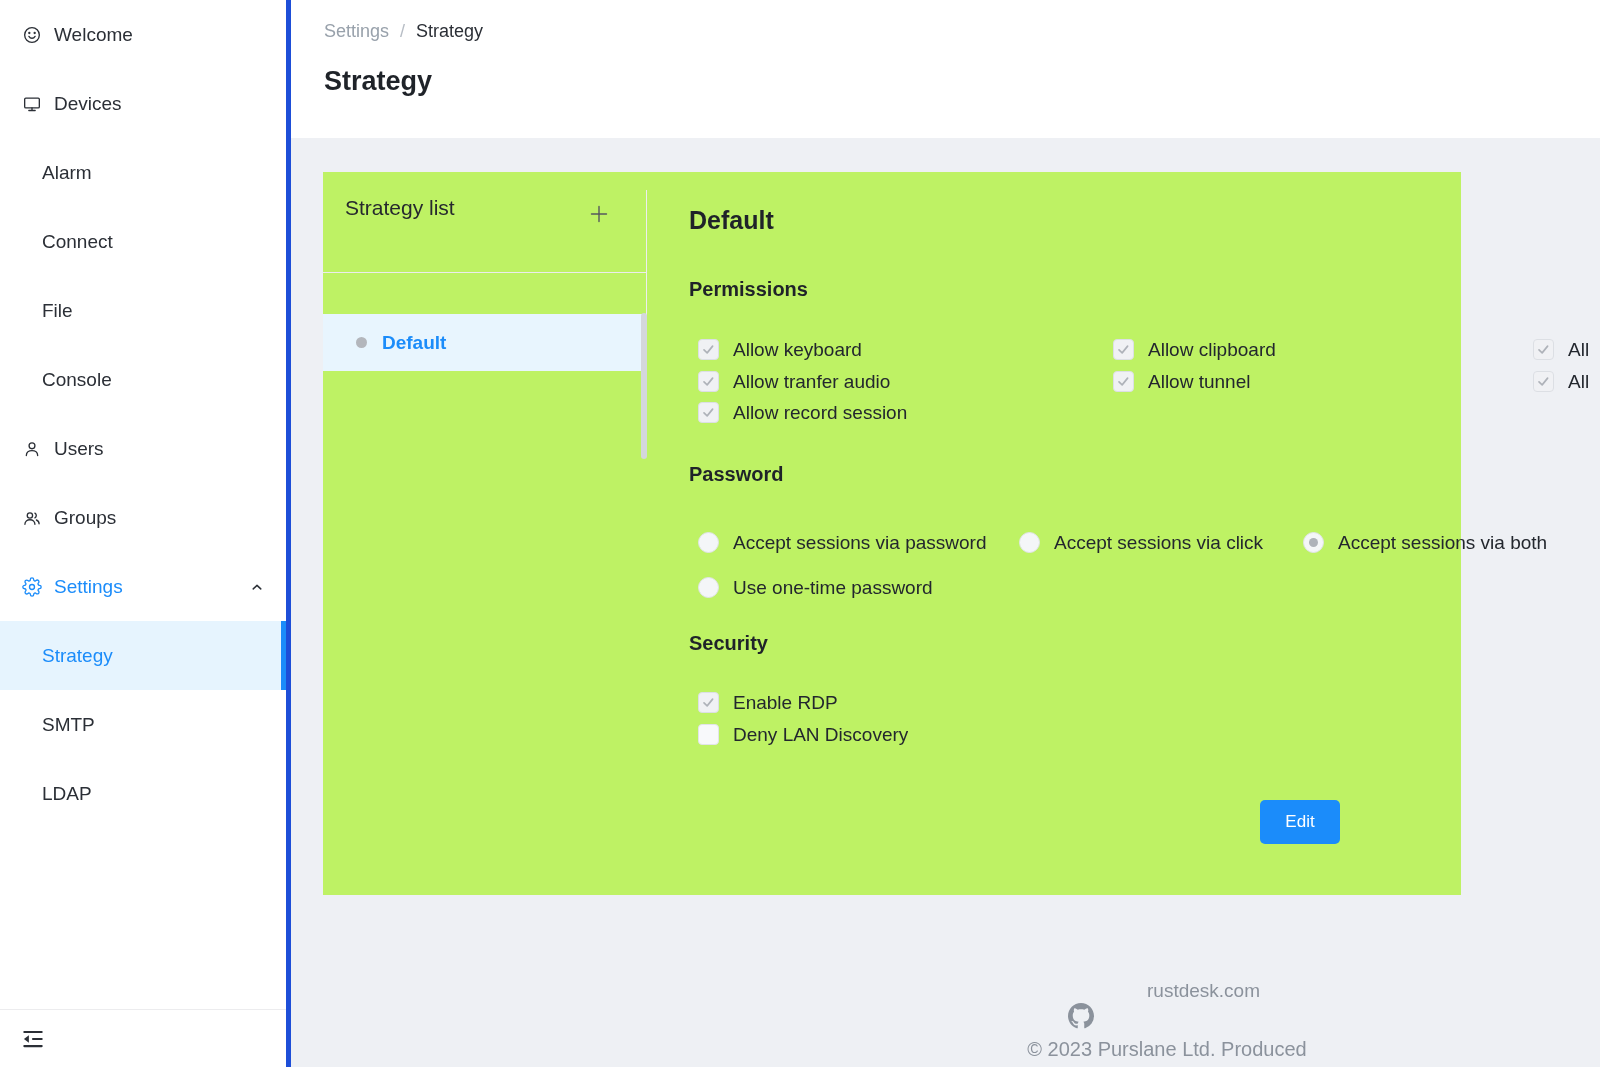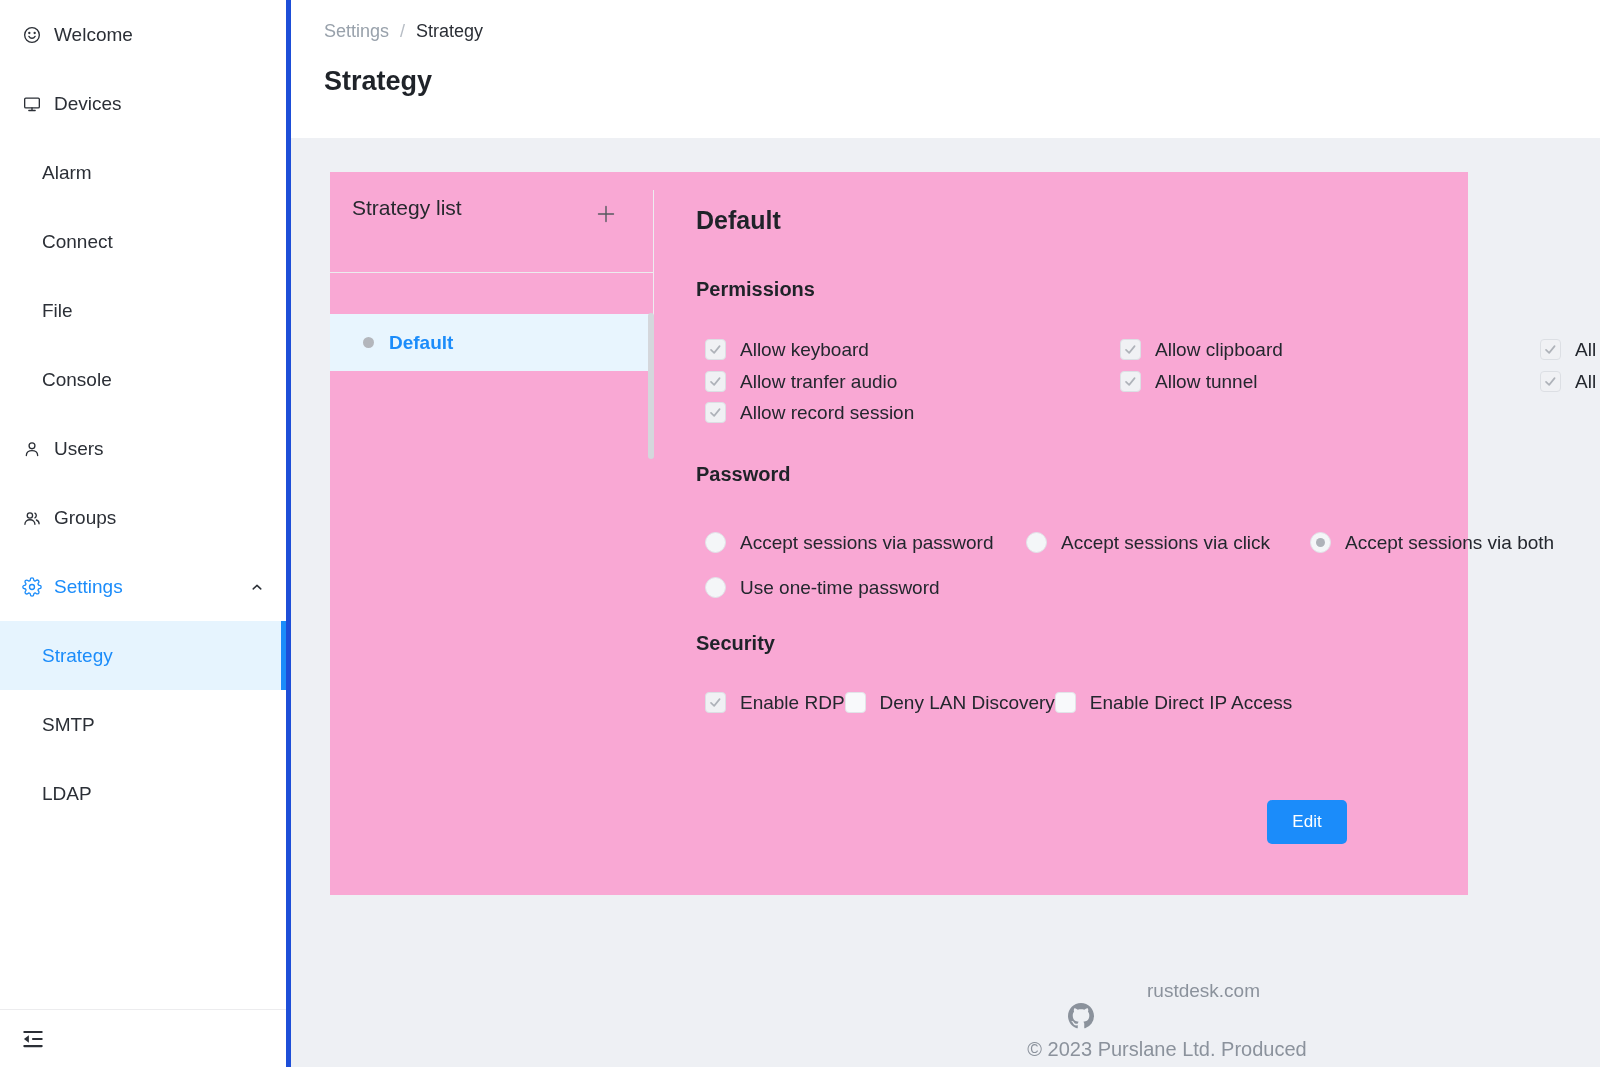--- a/index.html
+++ b/index.html
@@ -24,42 +24,42 @@
   .fold-btn{width:26px;height:26px;background:none;border:none;padding:0;cursor:pointer}
   
   .main{position:absolute;left:291px;top:0;right:0;height:1067px}
   .page-header{position:absolute;left:0;top:0;right:0;height:138px;background:#fff}
   .breadcrumb{position:absolute;left:33px;top:21px;font-size:18px;display:flex;gap:11px;align-items:center}
   .bc-parent{color:#98a1ab;cursor:pointer}
   .bc-sep{color:#b7bdc5}
   .bc-cur{color:#2b2f36}
   .page-title{position:absolute;left:33px;top:66px;margin:0;font-size:27px;font-weight:700;color:#1f2329}
   .content{position:absolute;left:0;top:138px;right:0;bottom:0;background:#eef0f4}
-  .card{position:absolute;left:39px;top:34px;width:1138px;height:723px;background:#f9a8d4}
+  .card{position:absolute;left:32px;top:34px;width:1138px;height:723px;background:#bef264}
   .card *{box-sizing:border-box}
   .abs{position:absolute}
   
   .sl-title{left:22px;top:24px;font-size:21px;font-weight:500;color:#26292e}
   .add-btn{left:261px;top:27px;width:30px;height:30px;background:none;border:none;padding:3px;cursor:pointer}
   .sl-divider{left:0;top:100px;width:324px;height:1px;background:#ececee}
   .sl-row{left:0;top:142px;width:320px;height:57px;background:#e8f5fe;display:flex;align-items:center;cursor:pointer}
   .sl-dot{width:11px;height:11px;border-radius:50%;background:#b3b6bc;margin-left:33px;flex:0 0 auto}
   .sl-name{margin-left:15px;font-size:19px;font-weight:700;color:#1b8cfa}
   .sl-track{left:323px;top:18px;width:1px;height:266px;background:#ededf0}
   .sl-thumb{left:318px;top:141px;width:6px;height:146px;border-radius:3px;background:#d4d7dc;cursor:pointer}
   
   .d-title{left:366px;top:34px;font-size:25px;font-weight:600;color:#1f2329}
   .sec-title{font-size:20px;font-weight:600;color:#1f2329}
   .t-perm{left:366px;top:106px}
   .t-pass{left:366px;top:291px}
   .t-sec{left:366px;top:460px}
   .perm-grid{left:375px;top:167px;width:895px;display:grid;grid-template-columns:415px 420px 1fr}
   .pw-row1{left:375px;top:360px;width:895px;display:grid;grid-template-columns:321px 284px 1fr}
   .pw-row2{left:375px;top:405px;width:895px;display:grid;grid-template-columns:265px 289px 1fr}
-  .sec-list{left:375px;top:520px;display:flex;}
+  .sec-list{left:375px;top:520px;display:flex;flex-direction:column}
   .opt{height:31.5px;display:flex;overflow:hidden}
   .pw-row1 .opt,.pw-row2 .opt{height:32px}
   .opt .lab{margin-left:14px;font-size:19px;white-space:nowrap;color:#23272e}
   .cb{width:21px;height:21px;border-radius:4px;border:1px solid #e2e4e9;background:#f8f9fb;flex:0 0 auto;display:flex;align-items:center;justify-content:center;cursor:pointer}
   .cb svg{display:none}
   .cb.on{background:#f0f1f4;border-color:#dcdfe4}
   .cb.on svg{display:block}
   .rd{width:21px;height:21px;border-radius:50%;border:1px solid #e0e3e8;background:#f4f6f8;flex:0 0 auto;display:flex;align-items:center;justify-content:center;cursor:pointer}
   .rd .dt{width:9px;height:9px;border-radius:50%;background:#aeb2b9;display:none}
   .rd.on .dt{display:block}
@@ -297,24 +297,20 @@
               <svg viewBox="0 0 20 20" width="15" height="15" fill="none" stroke="#aeb2b9" stroke-width="2.2" stroke-linecap="round" stroke-linejoin="round">
                 <polyline points="4,10.5 8.2,14.5 15.5,5.5"></polyline>
               </svg>
             </span>
           <span class="lab">Enable RDP</span>
         </div>
         <div class="opt">
           <span class="cb"></span>
           <span class="lab">Deny LAN Discovery</span>
         </div>
-        <div class="opt">
-          <span class="cb"></span>
-          <span class="lab">Enable Direct IP Access</span>
-        </div>
       </div>
 
       <button class="abs edit-btn">Edit</button>
     </div>
 
     <a class="gh-link">
       <span>
         <svg viewBox="0 0 16 16" width="26" height="26" fill="#8b929c">
             <path d="M8 0C3.58 0 0 3.58 0 8c0 3.54 2.29 6.53 5.47 7.59.4.07.55-.17.55-.38 0-.19-.01-.82-.01-1.49-2.01.37-2.53-.49-2.69-.94-.09-.23-.48-.94-.82-1.13-.28-.15-.68-.52-.01-.53.63-.01 1.08.58 1.23.82.72 1.21 1.87.87 2.33.66.07-.52.28-.87.51-1.07-1.78-.2-3.64-.89-3.64-3.95 0-.87.31-1.59.82-2.15-.08-.2-.36-1.02.08-2.12 0 0 .67-.21 2.2.82.64-.18 1.32-.27 2-.27s1.36.09 2 .27c1.53-1.04 2.2-.82 2.2-.82.44 1.1.16 1.92.08 2.12.51.56.82 1.27.82 2.15 0 3.07-1.87 3.75-3.65 3.95.29.25.54.73.54 1.48 0 1.07-.01 1.93-.01 2.2 0 .21.15.46.55.38A8.01 8.01 0 0 0 16 8c0-4.42-3.58-8-8-8z"></path>
           </svg>

